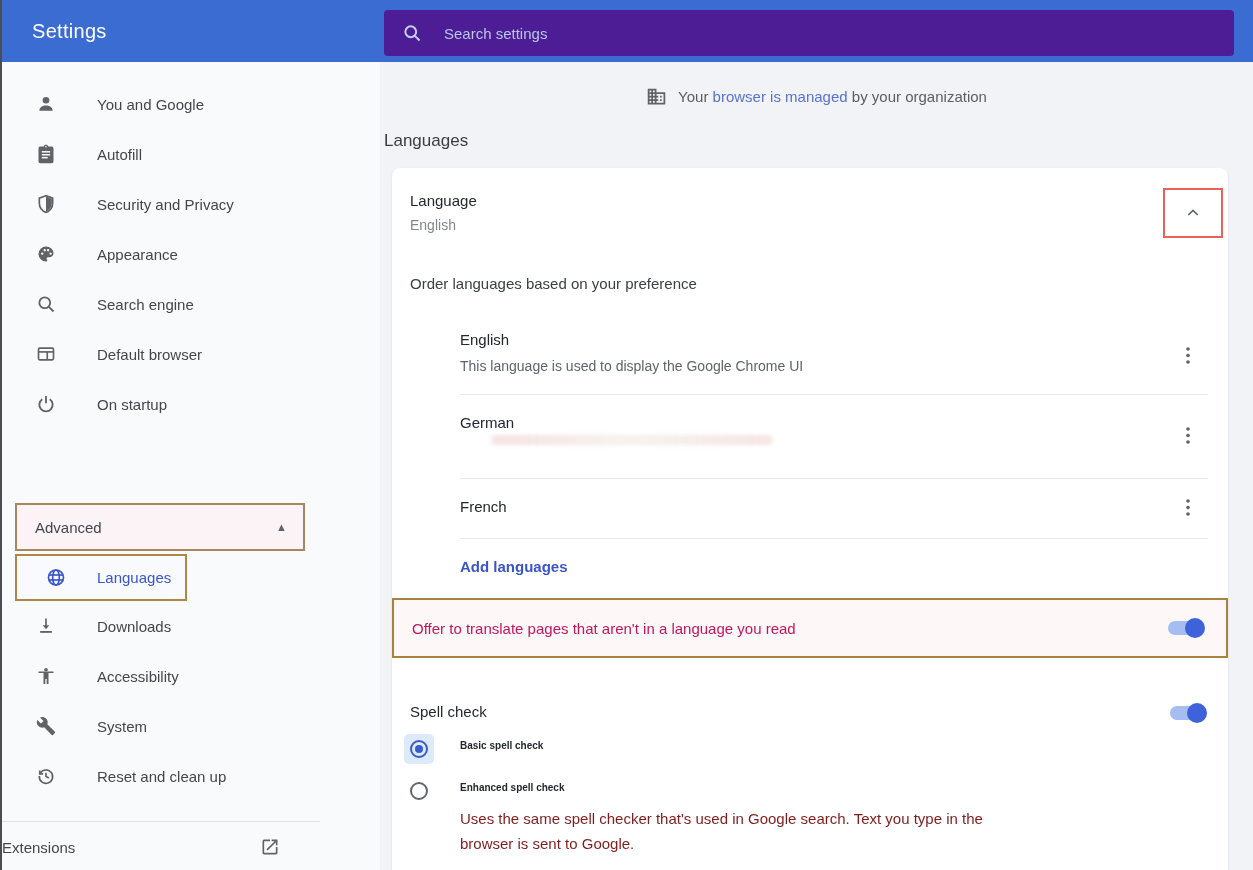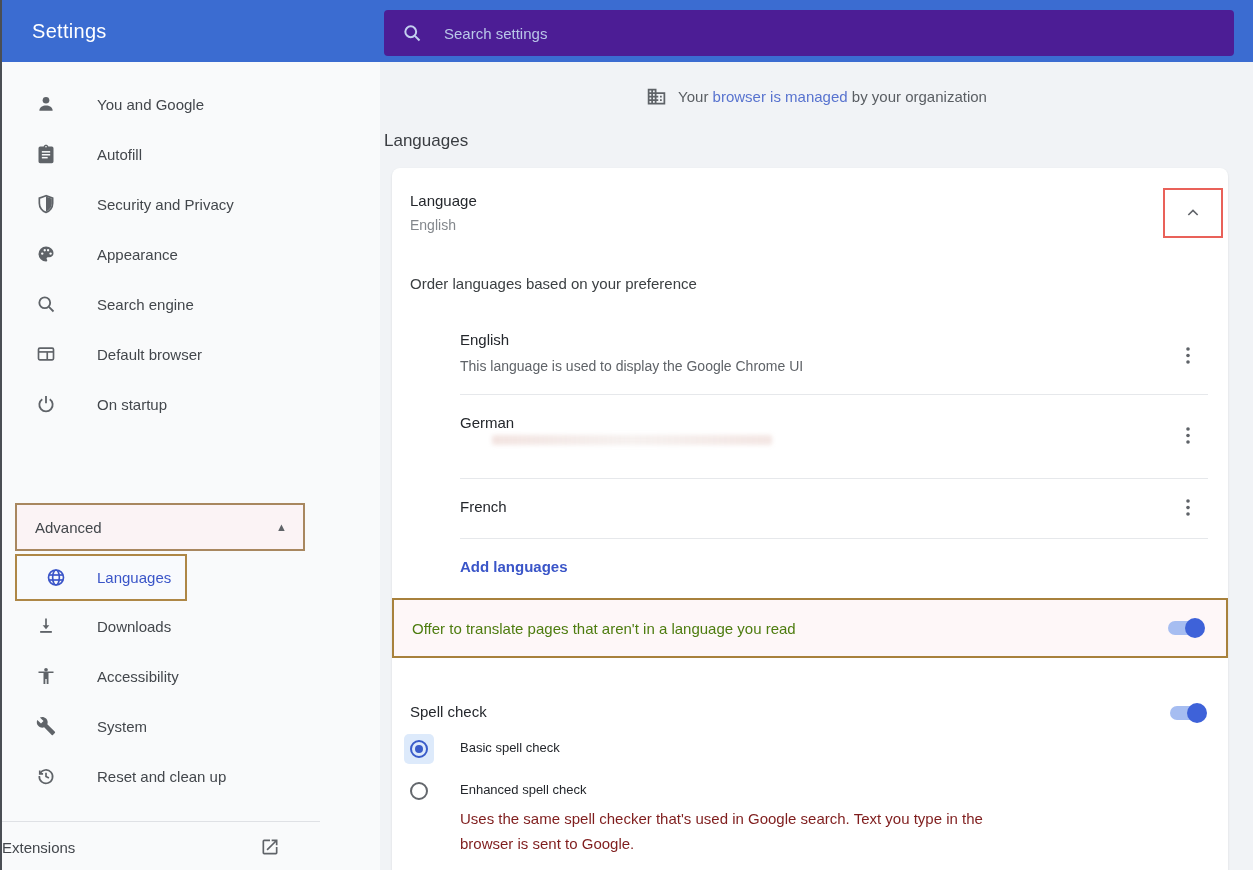--- a/index.html
+++ b/index.html
@@ -44,33 +44,33 @@
   .accordion-sub { position:absolute; left:18px; top:49px; font-size:14px; color:#83878c; }
   .chevron-annot { position:absolute; left:771px; top:20px; width:60px; height:50px; border:2px solid #e96159; display:flex; align-items:center; justify-content:center; cursor:pointer; }
   .order-label { position:absolute; left:18px; top:107px; font-size:15px; color:#3c4043; }
   .lang-name { position:absolute; left:68px; font-size:15px; color:#24272c; }
   .lang-desc { position:absolute; left:68px; font-size:14px; color:#5f6368; }
   .redacted { position:absolute; left:100px; top:267px; width:280px; height:10px; background:linear-gradient(90deg, rgba(214,166,156,.30), rgba(205,175,165,.18), rgba(214,166,156,.28)); filter:blur(2px); border-radius:2px; }
   .dots { position:absolute; left:788px; width:16px; height:16px; cursor:pointer; display:flex; align-items:center; justify-content:center; }
   .row-divider { position:absolute; left:68px; right:20px; height:1px; background:#e6e8eb; }
   .add-languages { position:absolute; left:68px; top:390px; font-size:15px; color:#3a55c8; font-weight:bold; cursor:pointer; }
   .translate-annot { position:absolute; left:0px; top:430px; width:836px; height:60px; border:2px solid #a8813c; background:rgba(253,240,242,.55); display:flex; align-items:center; }
-  .translate-label { margin-left:18px; font-size:15px; color:#4d7c0f; }
+  .translate-label { margin-left:18px; font-size:15px; color:#be185d; }
   .spell-row { position:absolute; left:0; top:490px; width:836px; height:62px; display:flex; align-items:flex-end; }
   .spell-label { margin-left:18px; font-size:15px; color:#24272c; }
   
   .toggle { position:absolute; right:24px; width:34px; height:14px; border-radius:7px; background:#a6bdf1; cursor:pointer; }
   .toggle .thumb { position:absolute; right:-3px; top:-3px; width:20px; height:20px; border-radius:50%; background:#3e62d9; }
   
   .radio-halo { position:absolute; left:12px; top:566px; width:30px; height:30px; background:#ddeafb; border-radius:5px; }
   .radio { position:absolute; width:18px; height:18px; border-radius:50%; cursor:pointer; }
   .radio.on { left:18px; top:572px; border:2px solid #3a5cc9; }
   .radio.on::after { content:""; position:absolute; left:3px; top:3px; width:8px; height:8px; border-radius:50%; background:#3a5cc9; }
   .radio.off { left:18px; top:614px; border:2px solid #63676c; }
-  .radio-label { position:absolute; left:68px; font-size:13px; color:#24272c; cursor:pointer; }
+  .radio-label { position:absolute; left:68px; font-size:10px; color:#24272c; cursor:pointer;font-weight:bold; }
   .radio-desc { position:absolute; left:68px; top:638px; width:568px; font-size:15px; line-height:25px; color:#7f1d1d; }
 </style>
 </head>
 <body>
 
 <div class="topbar">
   <div class="topbar-title">Settings</div>
   <div class="searchbox">
     <svg width="20" height="20" viewBox="0 0 24 24" fill="none" stroke="#c3d0f0" stroke-width="2.4">
         <circle cx="10.5" cy="10.5" r="6.5"></circle>

